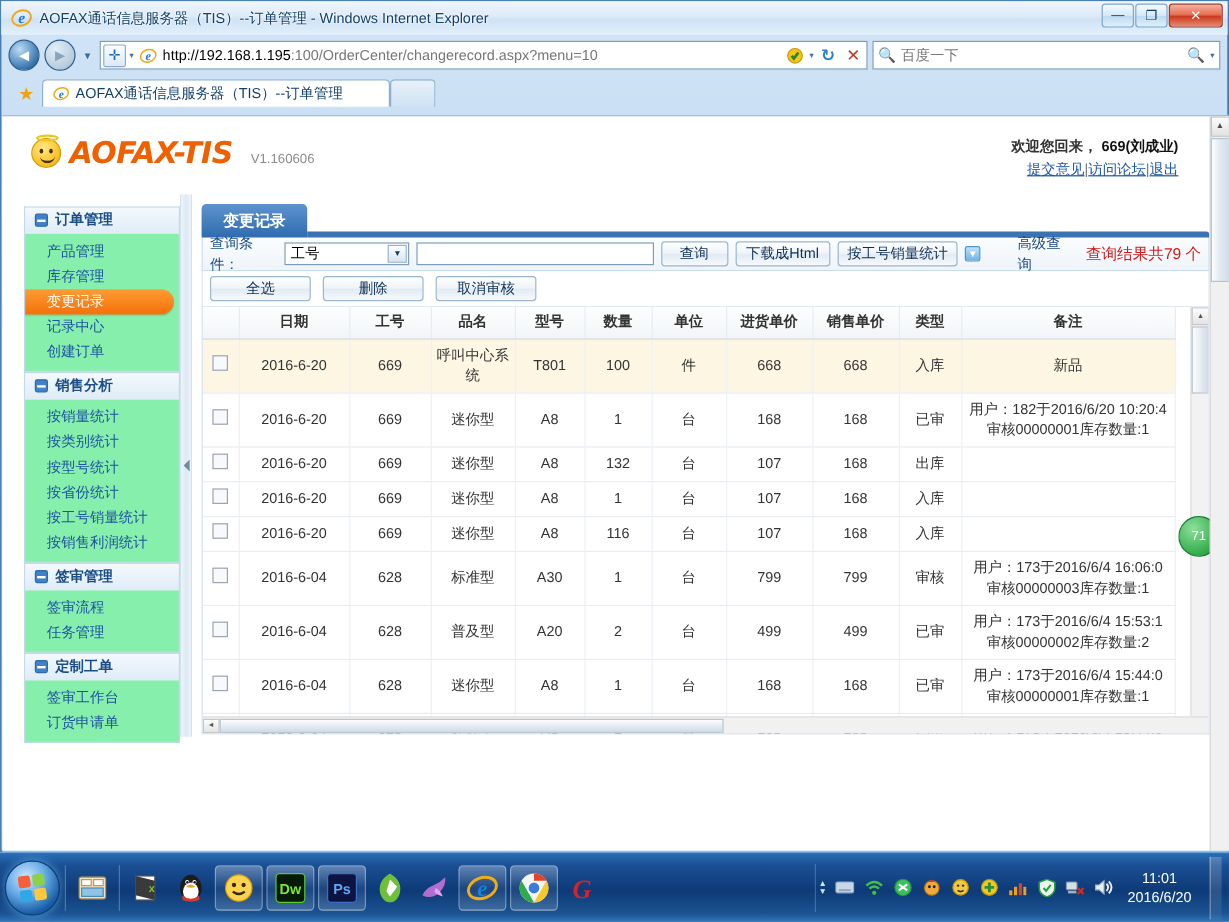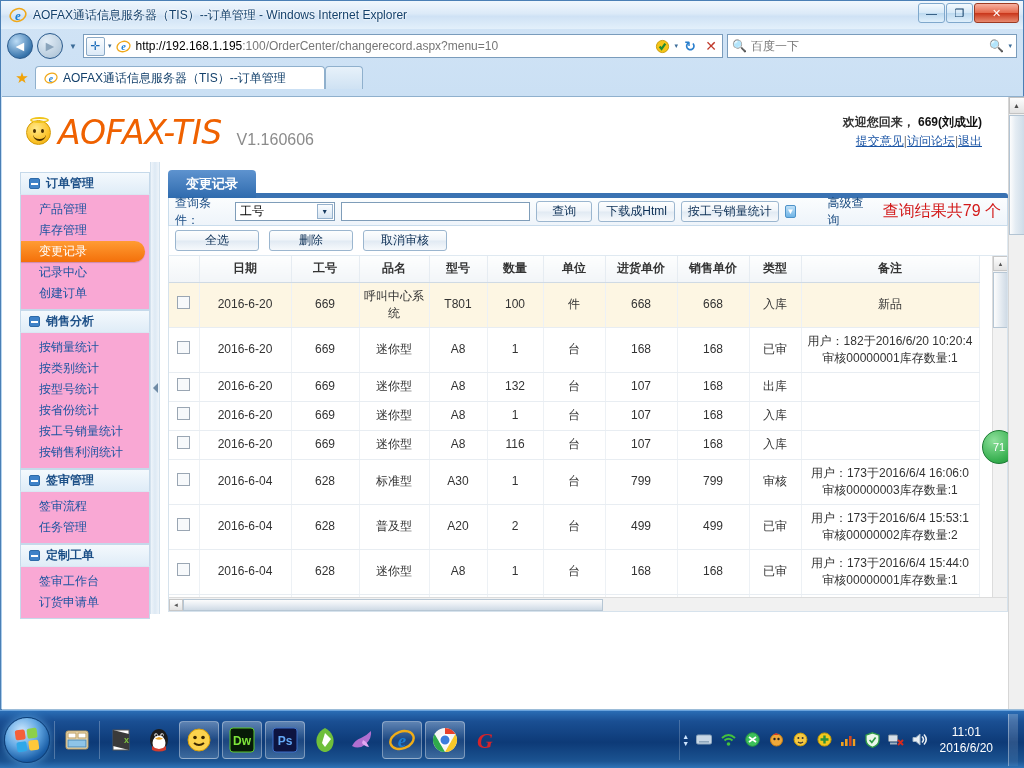--- a/index.html
+++ b/index.html
@@ -117,24 +117,24 @@
   }
   .smiley::before, .smiley::after{
     content:""; position:absolute; top:8px; width:3px;height:4px;border-radius:50%;background:#4a3000;
   }
   .smiley::before{ left:6px; } .smiley::after{ right:6px; }
   .smiley .mouth{ position:absolute;left:6px;top:13px;width:13px;height:7px;
     border-bottom:2px solid #4a3000;border-radius:0 0 9px 9px;}
   .smiley .halo{ position:absolute;left:3px;top:-4px;width:19px;height:6px;
     border:2px solid #f0c419; border-radius:50%; background:transparent;}
   .brand-name {
-    font-size:33px; font-weight:normal; font-style:italic; color:#ef6100;
+    font-size:25px; font-weight:bold; font-style:italic; color:#ef6100;
     letter-spacing:-0.5px; font-family:"DejaVu Sans","Liberation Sans",sans-serif;
   }
-  .brand-ver { font-size:16px; color:#8b8b8b; margin-left:8px; align-self:flex-end; padding-bottom:3px;}
+  .brand-ver { font-size:11px; color:#8b8b8b; margin-left:8px; align-self:flex-end; padding-bottom:3px;}
   .welcome {
     position:absolute; right:26px; top:16px; text-align:right; line-height:19px;
   }
   .welcome .w1 { font-size:12px; color:#333; font-weight:bold;}
   .welcome .w1 .uname { color:#111; }
   .welcome .w2 a { font-size:12px; color:#1b55a5; text-decoration:underline; }
   .welcome .w2 .sep { color:#777; }
 
   
   .mainnav {
@@ -149,21 +149,21 @@
     background:linear-gradient(180deg,#ffffff,#f2f6fb); color:#e8500b; font-weight:bold;
     border-radius:5px; height:21px; padding:0 13px; margin:0 6px;
     border:1px solid #cddcee;
   }
 
   
   .appbody { display:flex; height:452px; background:#fff; }
 
   
   .sidebar { width:148px; padding:10px 0 0 18px; background:#fff; }
-  .sb-group { border:1px solid #c5d9ea; border-top:none; margin-bottom:0; background:#f9a8d4;}
+  .sb-group { border:1px solid #c5d9ea; border-top:none; margin-bottom:0; background:#86efac;}
   .sb-head {
     height:23px; display:flex; align-items:center; gap:6px; padding-left:8px;
     background:linear-gradient(180deg,#f4f9fd,#dfecf7);
     border:1px solid #c5d9ea; border-bottom:1px solid #d9e7f3;
     font-size:12px; font-weight:bold; color:#1c4f87;
   }
   .sb-minus {
     width:11px;height:11px;background:#3f82c8;border:1px solid #2d6aa8;border-radius:2px;
     display:flex;align-items:center;justify-content:center;
   }
@@ -220,21 +220,21 @@
     border:1px solid #9bb6cf; border-radius:3px;
     background:linear-gradient(180deg,#fdfefe 0%,#eff4f9 48%,#e1eaf3 52%,#f6f9fc 100%);
     display:flex; align-items:center; justify-content:center; white-space:nowrap;
   }
   .adv-icon {
     width:13px;height:13px;border-radius:2px;
     background:linear-gradient(180deg,#bfe0f7,#6fb4e6); border:1px solid #4e93c9;
     display:flex;align-items:center;justify-content:center;color:#fff;font-size:8px;
   }
   .adv-text { font-size:12px; color:#15477d;margin-left:25px; }
-  .result-count { font-size:16px; color:#d21a1a; margin-left:6px; white-space:nowrap;}
+  .result-count { font-size:13px; color:#d21a1a; margin-left:6px; white-space:nowrap;}
 
   .toolbar2 {
     height:30px; background:#fff; border:1px solid #dfe9f1; border-top:none;
     display:flex; align-items:center; padding:0 6px; gap:10px;
   }
   .btn2 {
     height:21px; min-width:84px; padding:0 12px; font-size:12px; color:#0b2e54;
     border:1px solid #9bb6cf; border-radius:3px;
     background:linear-gradient(180deg,#fdfefe 0%,#eff4f9 48%,#e1eaf3 52%,#f6f9fc 100%);
     display:flex; align-items:center; justify-content:center;

